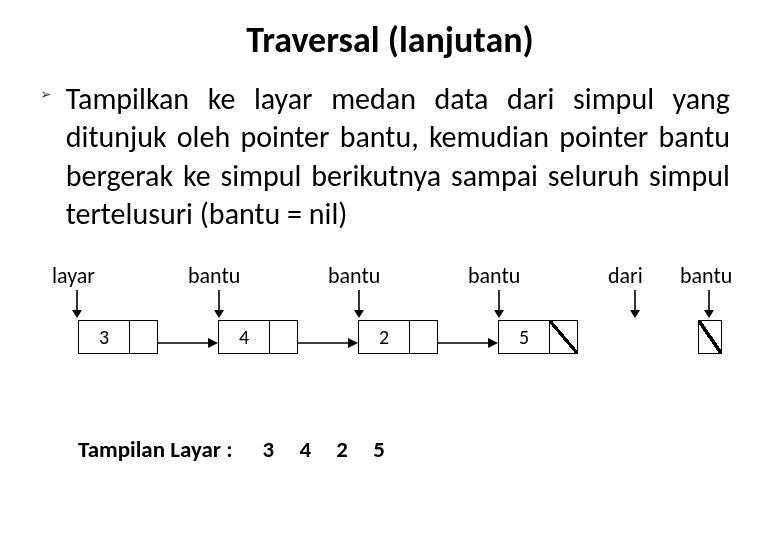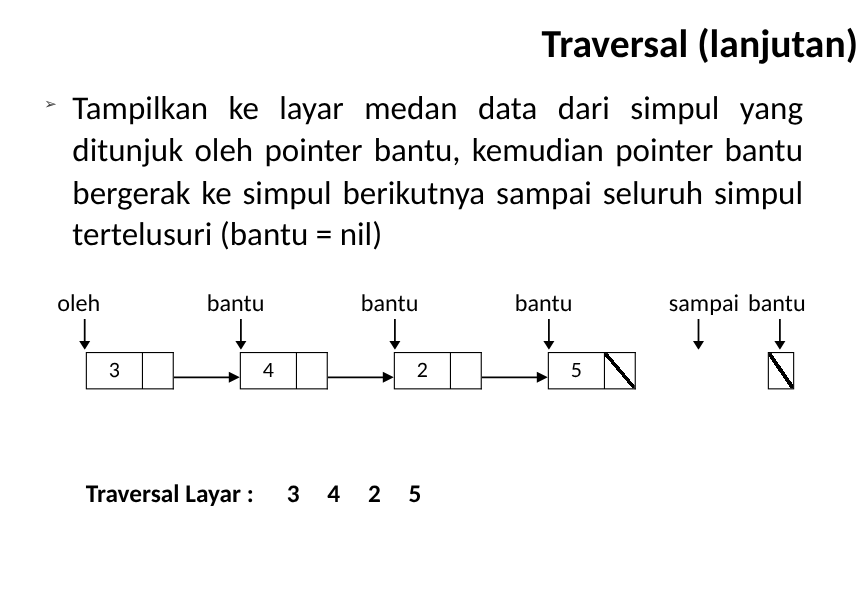--- a/index.html
+++ b/index.html
@@ -7,21 +7,21 @@
     margin: 0;
     padding: 0;
     width: 780px;
     height: 540px;
     font-family: Calibri, Arial, sans-serif;
     background: #fff;
     color: #000;
     position: relative;
   }
   .title {
-    text-align: right;
+    text-align: center;
     font-size: 36px;
     font-weight: bold;
     padding-top: 18px;
   }
   .bullet-row {
     display: flex;
     align-items: flex-start;
     padding: 18px 50px 0 40px;
   }
   .bullet-icon {
@@ -112,25 +112,25 @@
 
 <div class="title">Traversal (lanjutan)</div>
 
 <div class="bullet-row">
   <span class="bullet-icon">➢</span>
   <span class="bullet-text">Tampilkan ke layar medan data dari simpul yang ditunjuk oleh pointer bantu, kemudian pointer bantu bergerak ke simpul berikutnya sampai seluruh simpul tertelusuri (bantu = nil)</span>
 </div>
 
 <div class="diagram">
 
-  <div class="ptr-label" style="left:52px">oleh</div>
+  <div class="ptr-label" style="left:52px">layar</div>
   <div class="ptr-label" style="left:188px">bantu</div>
   <div class="ptr-label" style="left:328px">bantu</div>
   <div class="ptr-label" style="left:468px">bantu</div>
-  <div class="ptr-label" style="left:608px">sampai</div>
+  <div class="ptr-label" style="left:608px">dari</div>
   <div class="ptr-label" style="left:680px">bantu</div>
 
   <div class="ptr-arrow" style="left:70px">
     <svg width="14" height="28">
         <line x1="7" y1="0" x2="7" y2="22" stroke="#000" stroke-width="1.6"></line>
         <polygon points="7,28 2,20 12,20" fill="#000"></polygon>
       </svg>
   </div>
   <div class="ptr-arrow" style="left:212px">
     <svg width="14" height="28">
@@ -197,20 +197,20 @@
   <div class="link-arrow" style="left:438px">
     <svg width="60" height="14">
         <line x1="0" y1="7" x2="52" y2="7" stroke="#000" stroke-width="1.6"></line>
         <polygon points="60,7 50,2 50,12" fill="#000"></polygon>
       </svg>
   </div>
 
 </div>
 
 <div class="output-row">
-  <span class="output-label">Traversal Layar :</span>
+  <span class="output-label">Tampilan Layar :</span>
   <span class="output-vals">
     <span>3</span>
     <span>4</span>
     <span>2</span>
     <span>5</span>
   </span>
 </div>
 
 </body></html>

